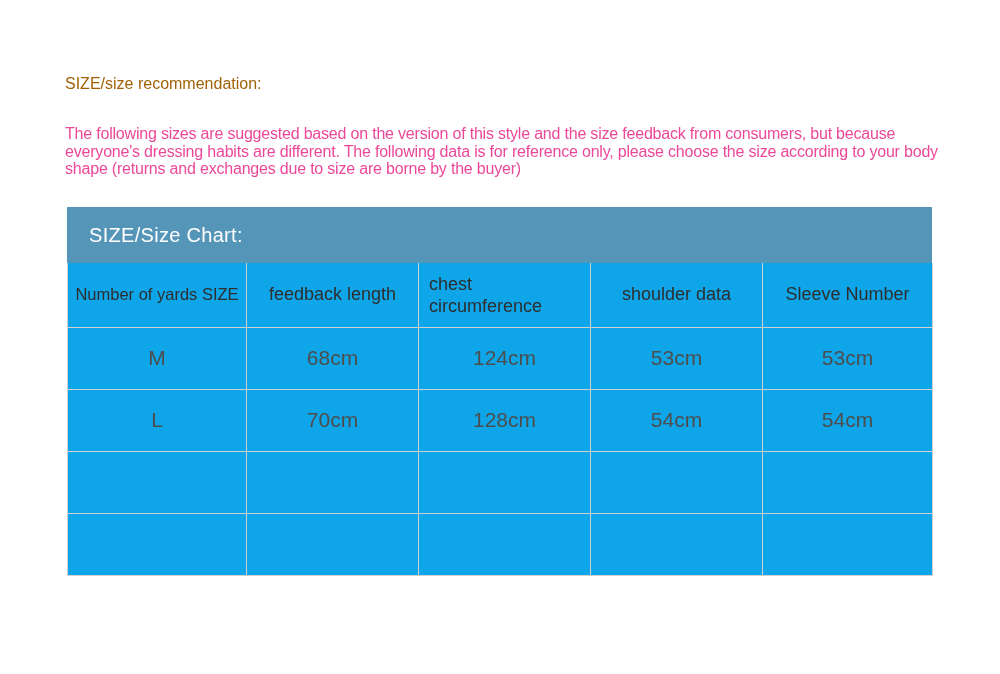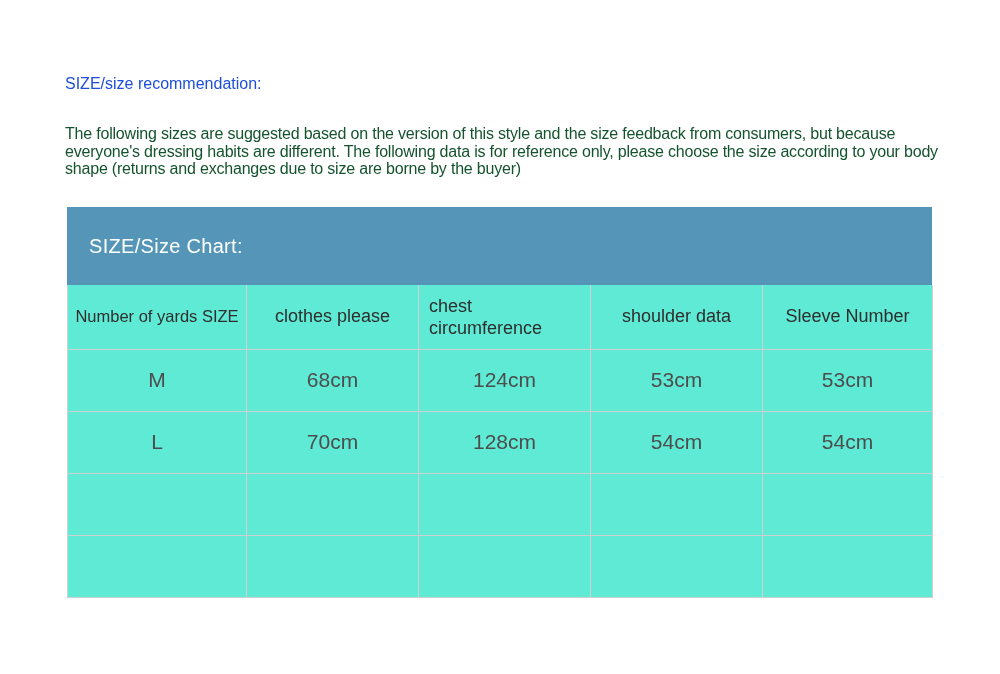--- a/index.html
+++ b/index.html
@@ -14,57 +14,57 @@
     overflow: hidden;
     font-family: "Liberation Sans", sans-serif;
     color: #151515;
   }
   .heading {
     position: absolute;
     left: 65px;
     top: 75px;
     font-size: 16px;
     font-weight: 400;
-    color: #1d4ed8;
+    color: #a16207;
   }
   .disclaimer {
     position: absolute;
     left: 65px;
     top: 125px;
     width: 874px;
     font-size: 16px;
     line-height: 17.5px;
     letter-spacing: -0.2px;
-    color: #14532d;
+    color: #ec4899;
   }
   .chart-block {
     position: absolute;
     left: 67px;
     top: 207px;
     width: 865px;
   }
   .chart-title-bar {
     width: 865px;
-    height: 78px;
+    height: 56px;
     background: #5596b8;
     display: flex;
     align-items: center;
     box-sizing: border-box;
     padding-left: 22px;
   }
   .chart-title-bar .title {
     color: #ffffff;
     font-size: 20px;
     letter-spacing: 0.3px;
   }
   table.size-table {
     border-collapse: collapse;
     table-layout: fixed;
     width: 865px;
-    background: #5eead4;
+    background: #0ea5e9;
   }
   table.size-table th,
   table.size-table td {
     border: 1px solid #d0d0d0;
     text-align: center;
     vertical-align: middle;
     box-sizing: border-box;
     padding: 0;
     overflow: hidden;
   }
@@ -114,21 +114,21 @@
     <colgroup>
       <col class="col-1">
         <col class="col-2">
         <col class="col-3">
         <col class="col-4">
         <col class="col-5">
     </colgroup>
     <thead>
       <tr>
         <th class="first-col">Number of yards SIZE</th>
-        <th>clothes please</th>
+        <th>feedback length</th>
         <th>
           <span class="wrap-narrow">chest circumference</span>
         </th>
         <th>shoulder data</th>
         <th>Sleeve Number</th>
       </tr>
     </thead>
     <tbody>
       <tr>
         <td>M</td>

